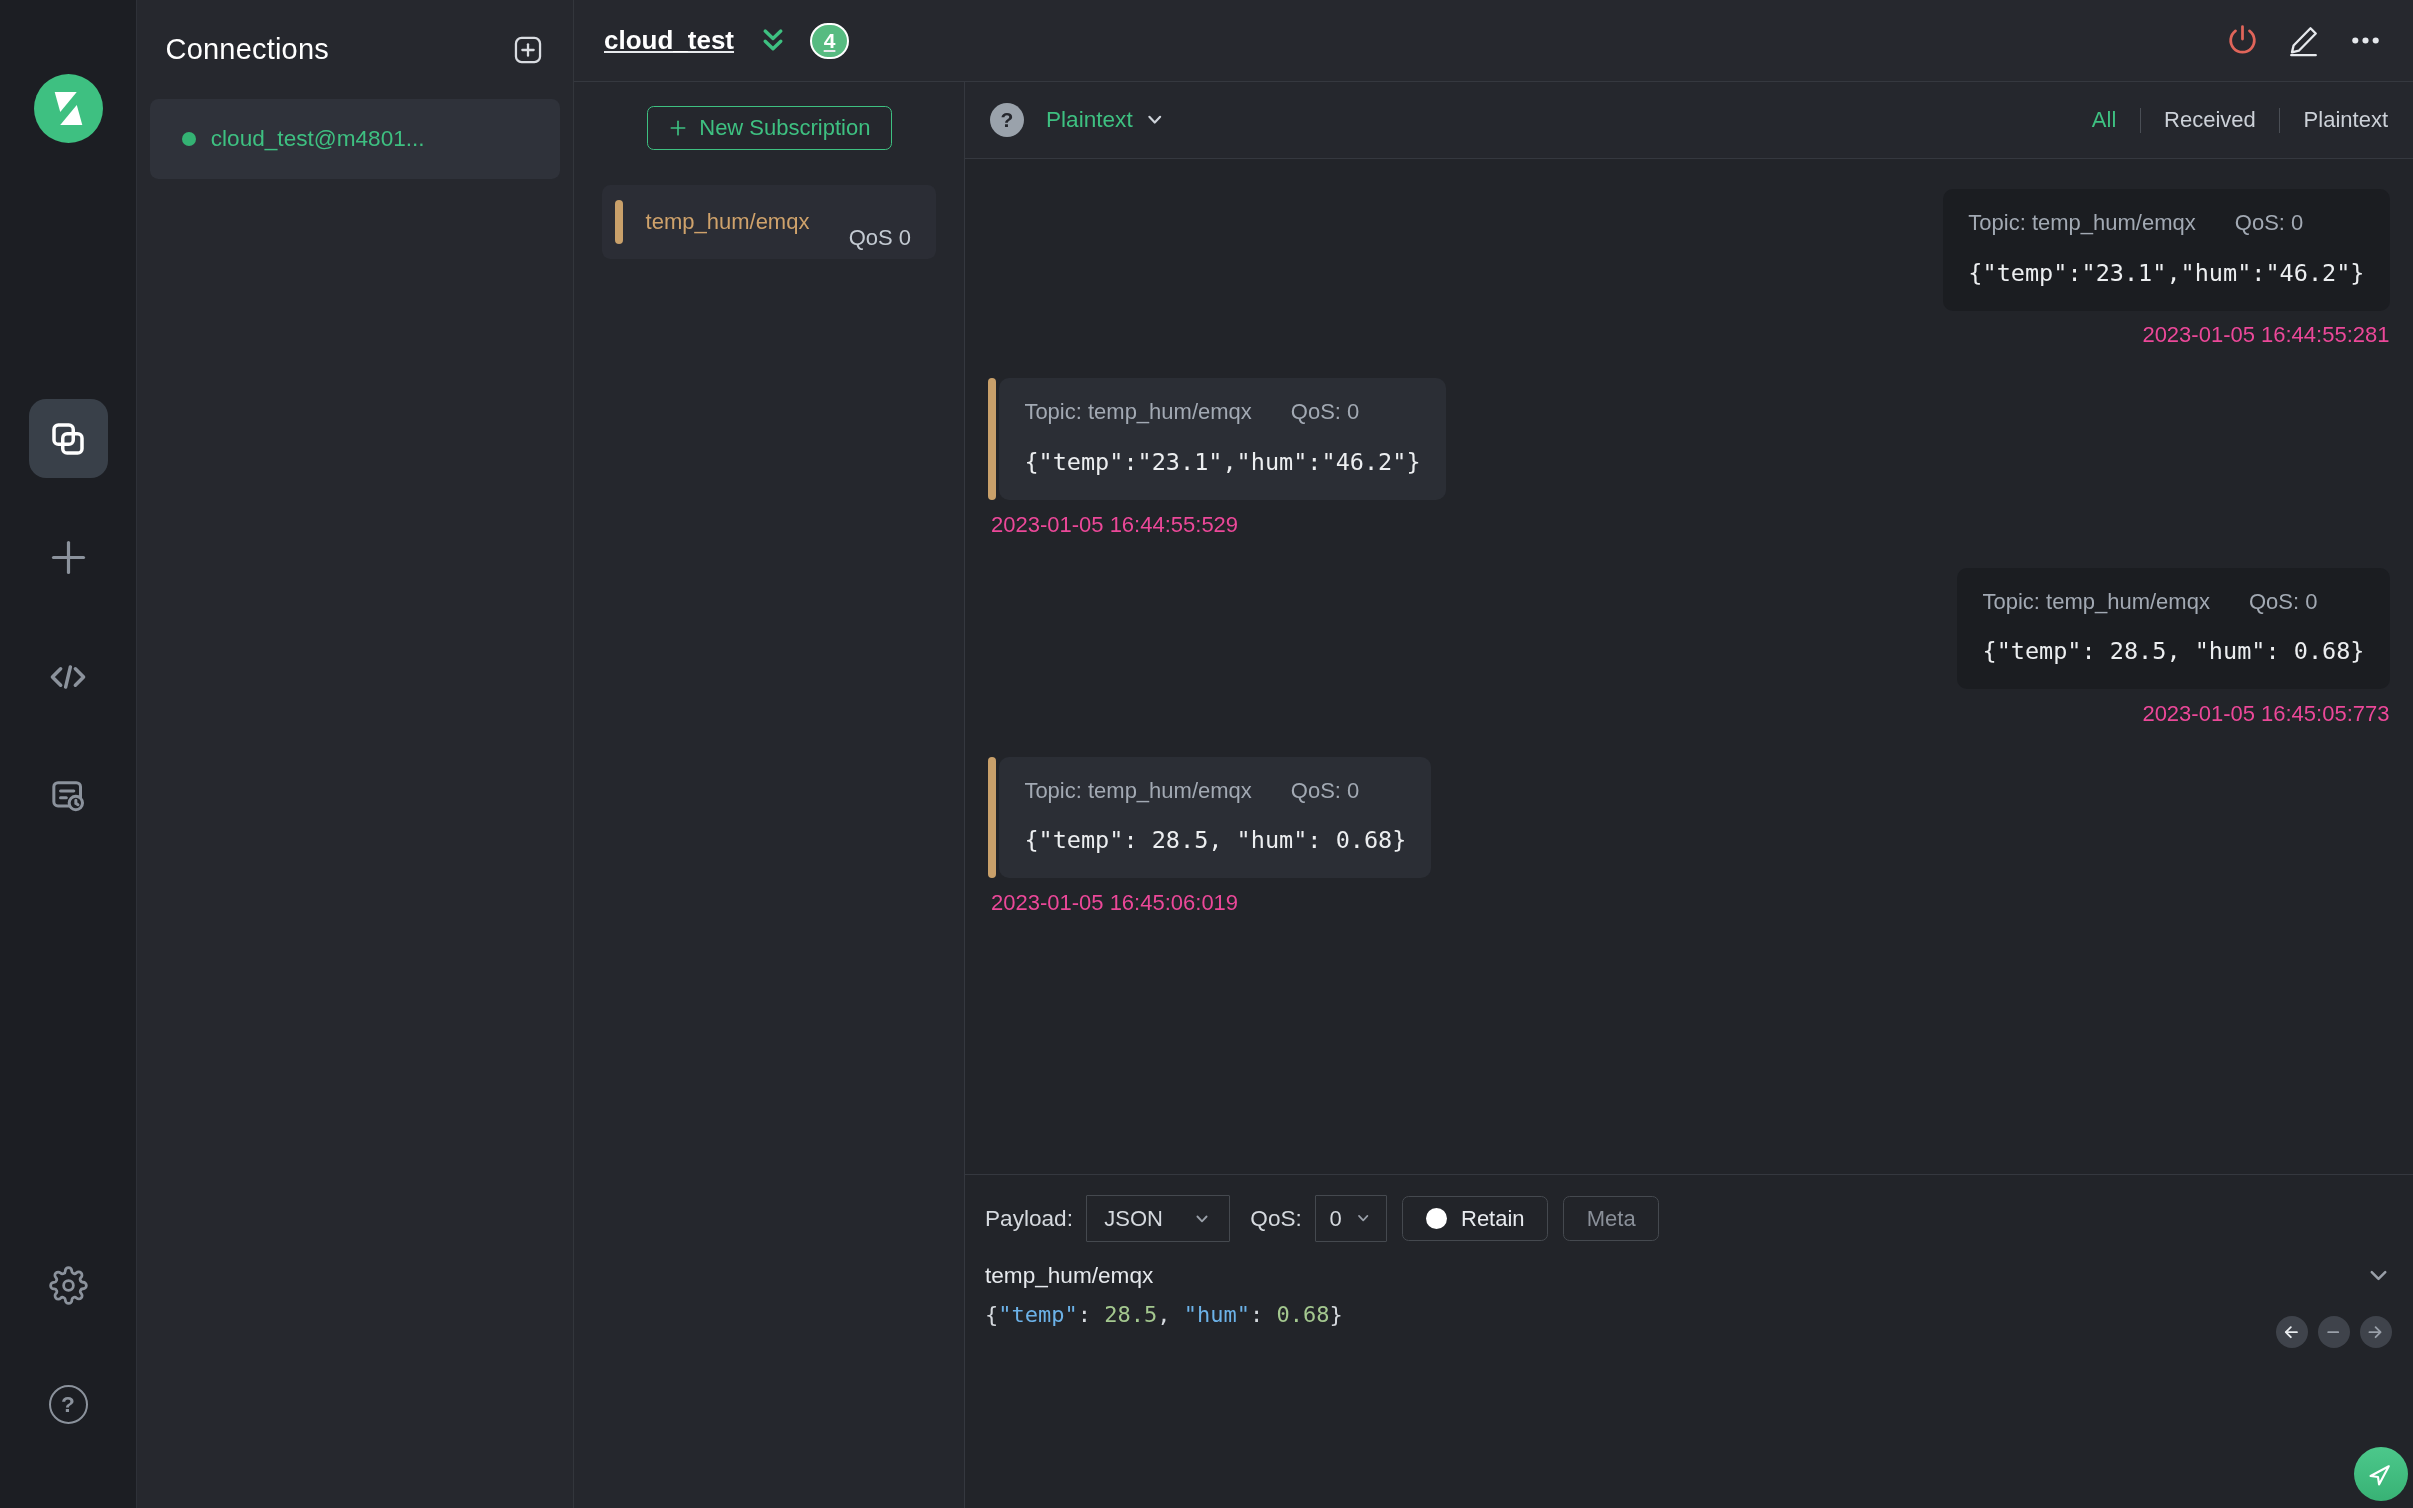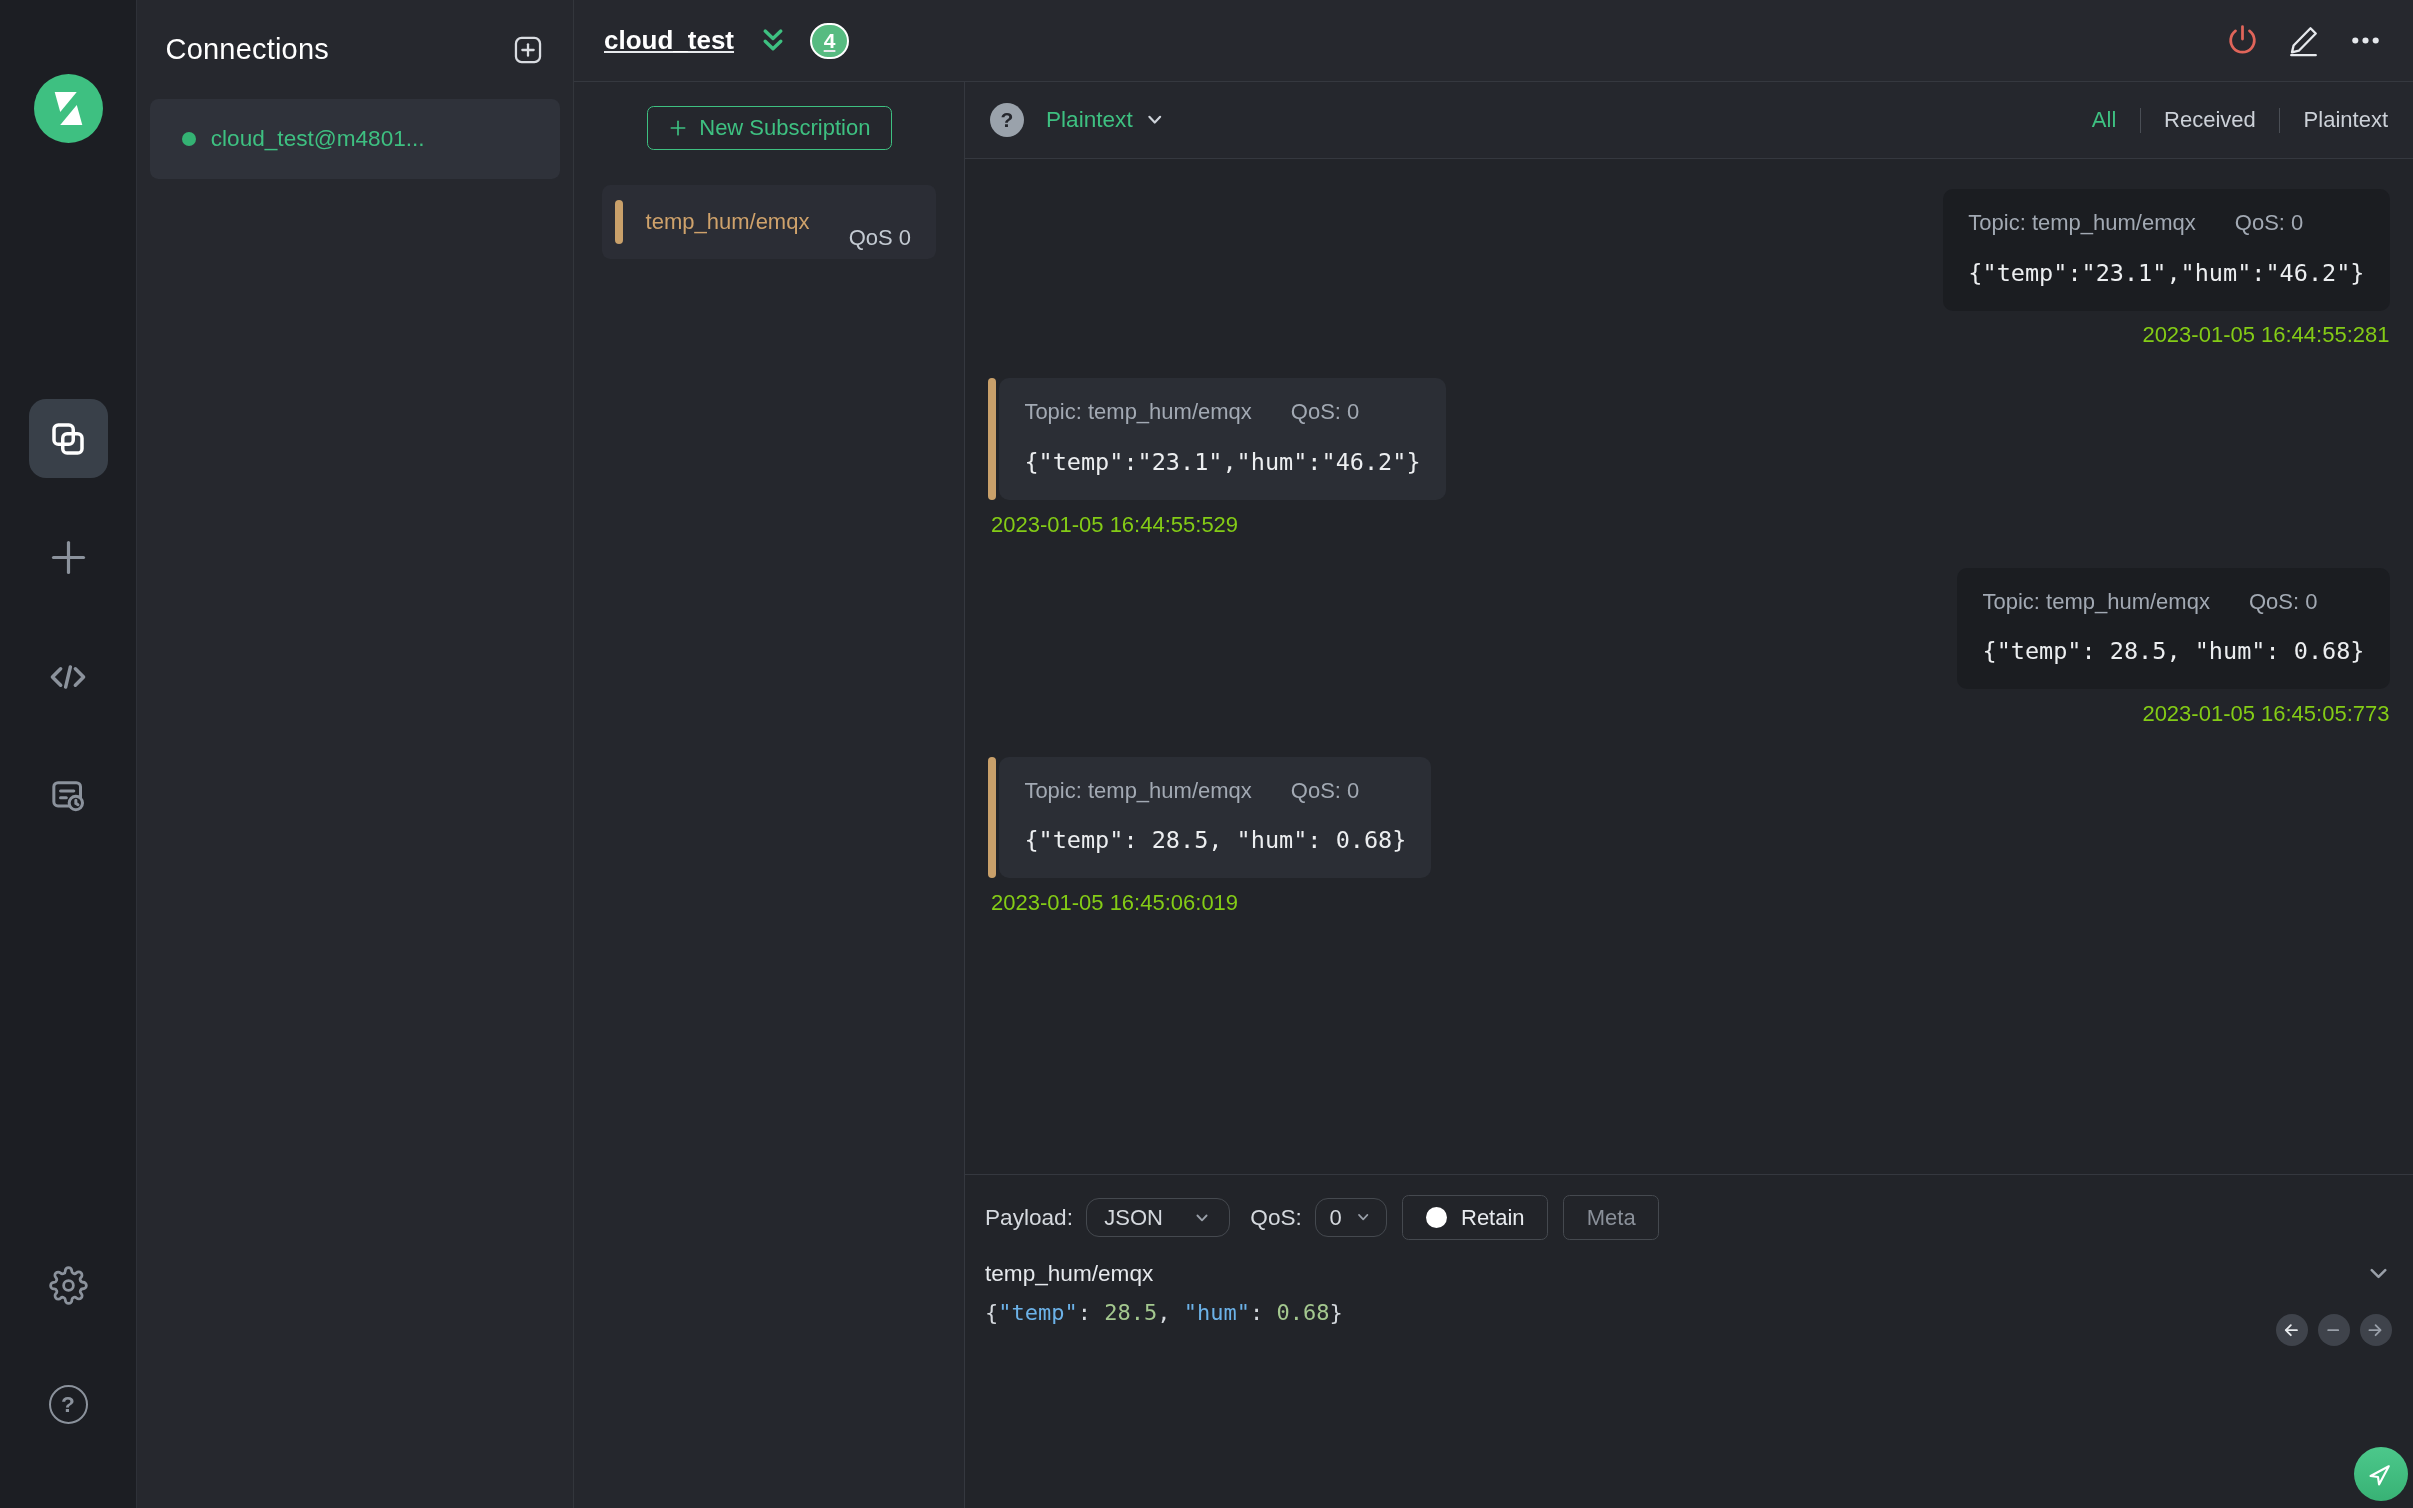--- a/index.html
+++ b/index.html
@@ -60,28 +60,28 @@
   .msg { display:flex; flex-direction:column; margin-bottom:30px; }
   .msg.published { align-items:flex-end; }
   .msg.received  { align-items:flex-start; }
   .bubble-wrap { display:flex; align-items:stretch; }
   .accent-bar { width:8.4px; border-radius:4.2px; background:var(--topic-accent); margin-right:3.4px; flex-shrink:0; }
   .bubble { border-radius:10px; padding:21px 25px 24px; }
   .msg.published .bubble { background:#1b1d21; }
   .msg.received  .bubble { background:#2b2e35; }
   .bubble-meta { display:flex; gap:39px; font-size:22px; color:#a2a9b3; white-space:nowrap; }
   .bubble-payload { margin-top:22.6px; font-family:"DejaVu Sans Mono", monospace; font-size:23.5px; color:#eceef0; white-space:nowrap; }
-  .msg-time { margin-top:11.7px; font-size:22px; color:#84cc16; }
+  .msg-time { margin-top:11.7px; font-size:22px; color:#ec4899; }
   .msg.received .msg-time { margin-left:3.4px; }
 
   
   .publish { position:relative; height:334px; flex-shrink:0; border-top:0.8px solid #35383f; background:#222429; padding:20px 18px 0 20px; }
   .pub-controls { display:flex; align-items:center; }
   .pub-lbl { font-size:22.6px; color:#d5d9de; }
-  .select { height:39px; border:1.5px solid #45494f; border-radius:13px; display:flex; align-items:center; justify-content:space-between; gap:17px; padding:0 17px; margin-left:13.4px; color:#d5d9de; font-size:22px; cursor:pointer; }
+  .select { height:47px; border:1.5px solid #45494f; border-radius:1px; display:flex; align-items:center; justify-content:space-between; gap:17px; padding:0 17px; margin-left:13.4px; color:#d5d9de; font-size:22px; cursor:pointer; }
   .select.fmt { width:144px; }
   .select.qos { width:72px; margin-right:0; padding:0 13.4px; gap:8.4px; }
   .pub-lbl.qos-lbl { margin-left:20px; }
   .pill-btn { height:45px; border:1.5px solid #45494f; border-radius:6.7px; background:transparent; display:flex; align-items:center; justify-content:center; gap:14.2px; padding:0 22.6px; font-size:22px; font-family:Liberation Sans, sans-serif; cursor:pointer; }
   .retain-btn { margin-left:15px; color:#e8ebef; }
   .retain-dot { width:21px; height:21px; border-radius:50%; background:#ffffff; }
   .meta-btn { margin-left:15px; color:#8a9099; }
   .topic-row { margin-top:20px; display:flex; align-items:center; justify-content:space-between; padding-right:3.4px; }
   .topic-input { font-size:22.6px; color:#e6e9ed; cursor:text; }
   .editor-row { margin-top:13.4px; display:flex; align-items:flex-start; justify-content:space-between; }

